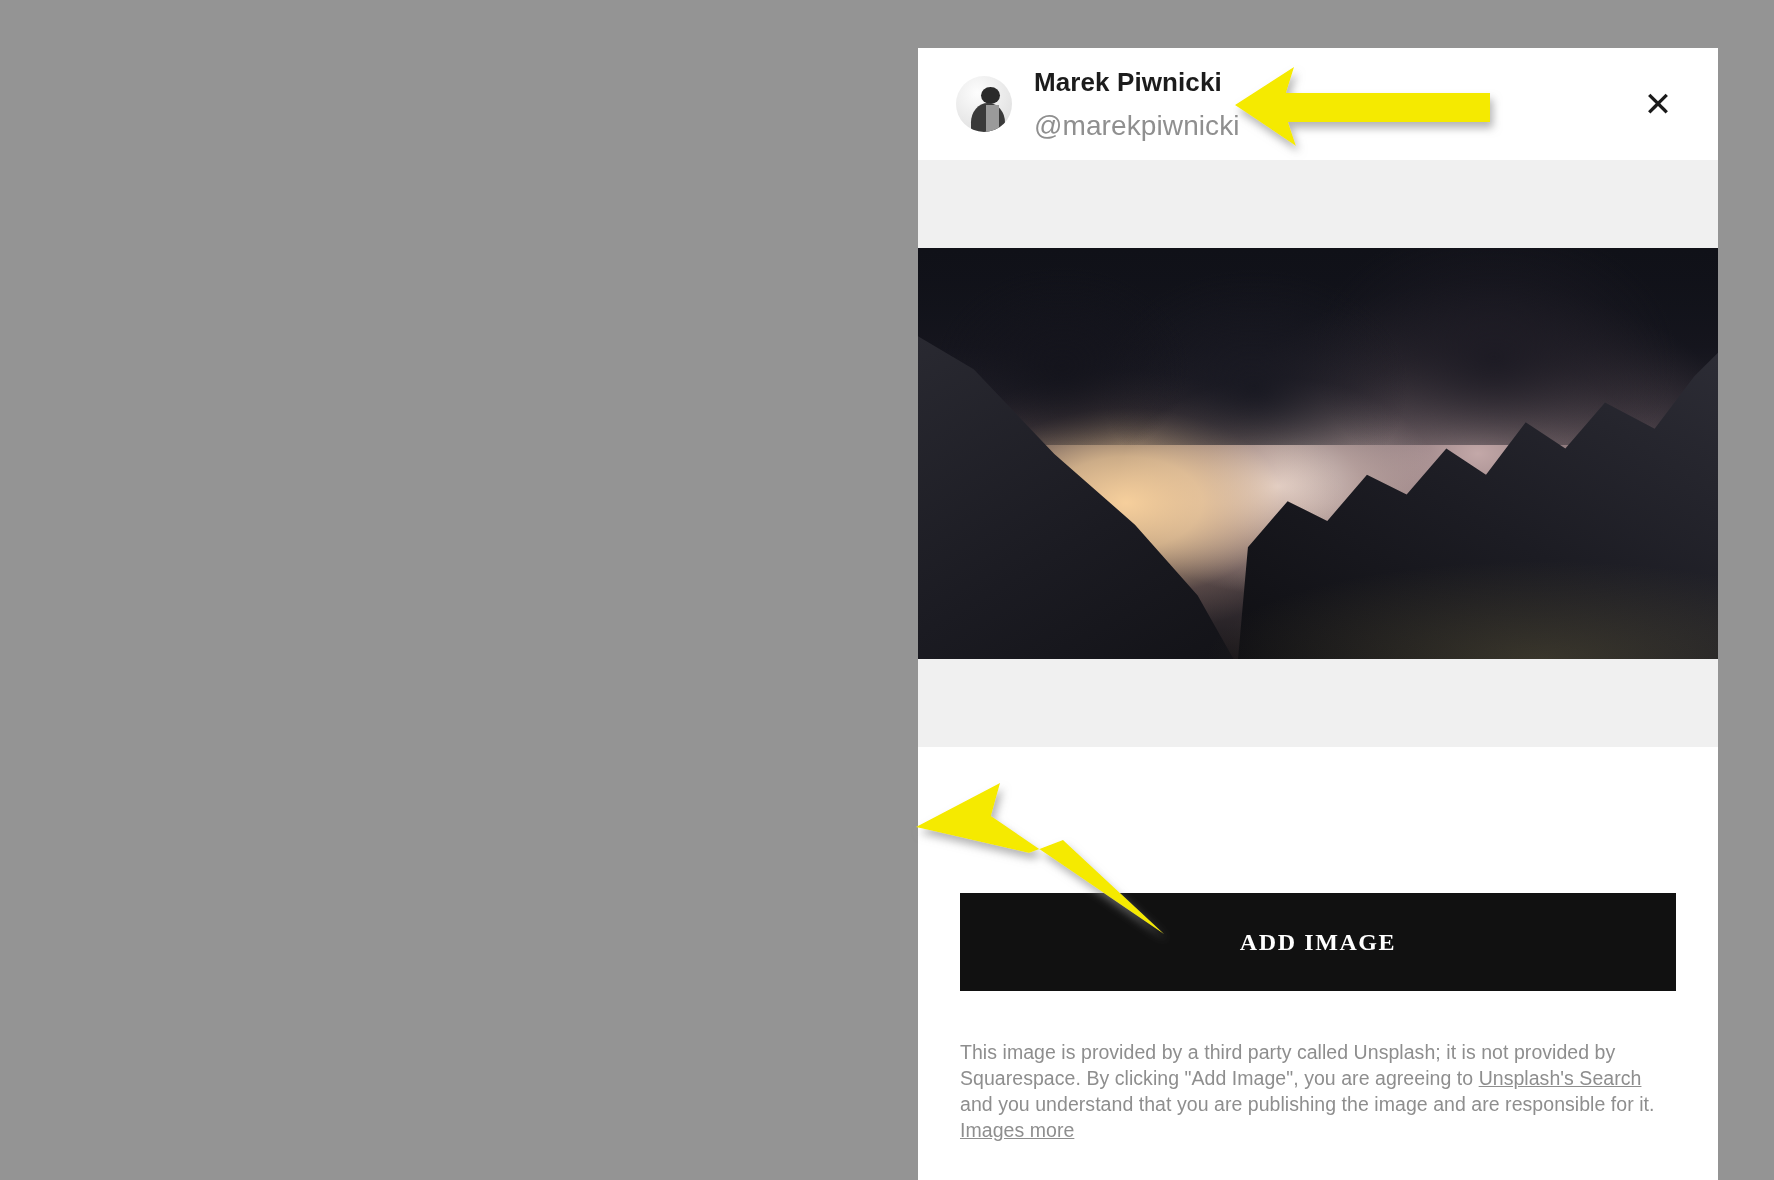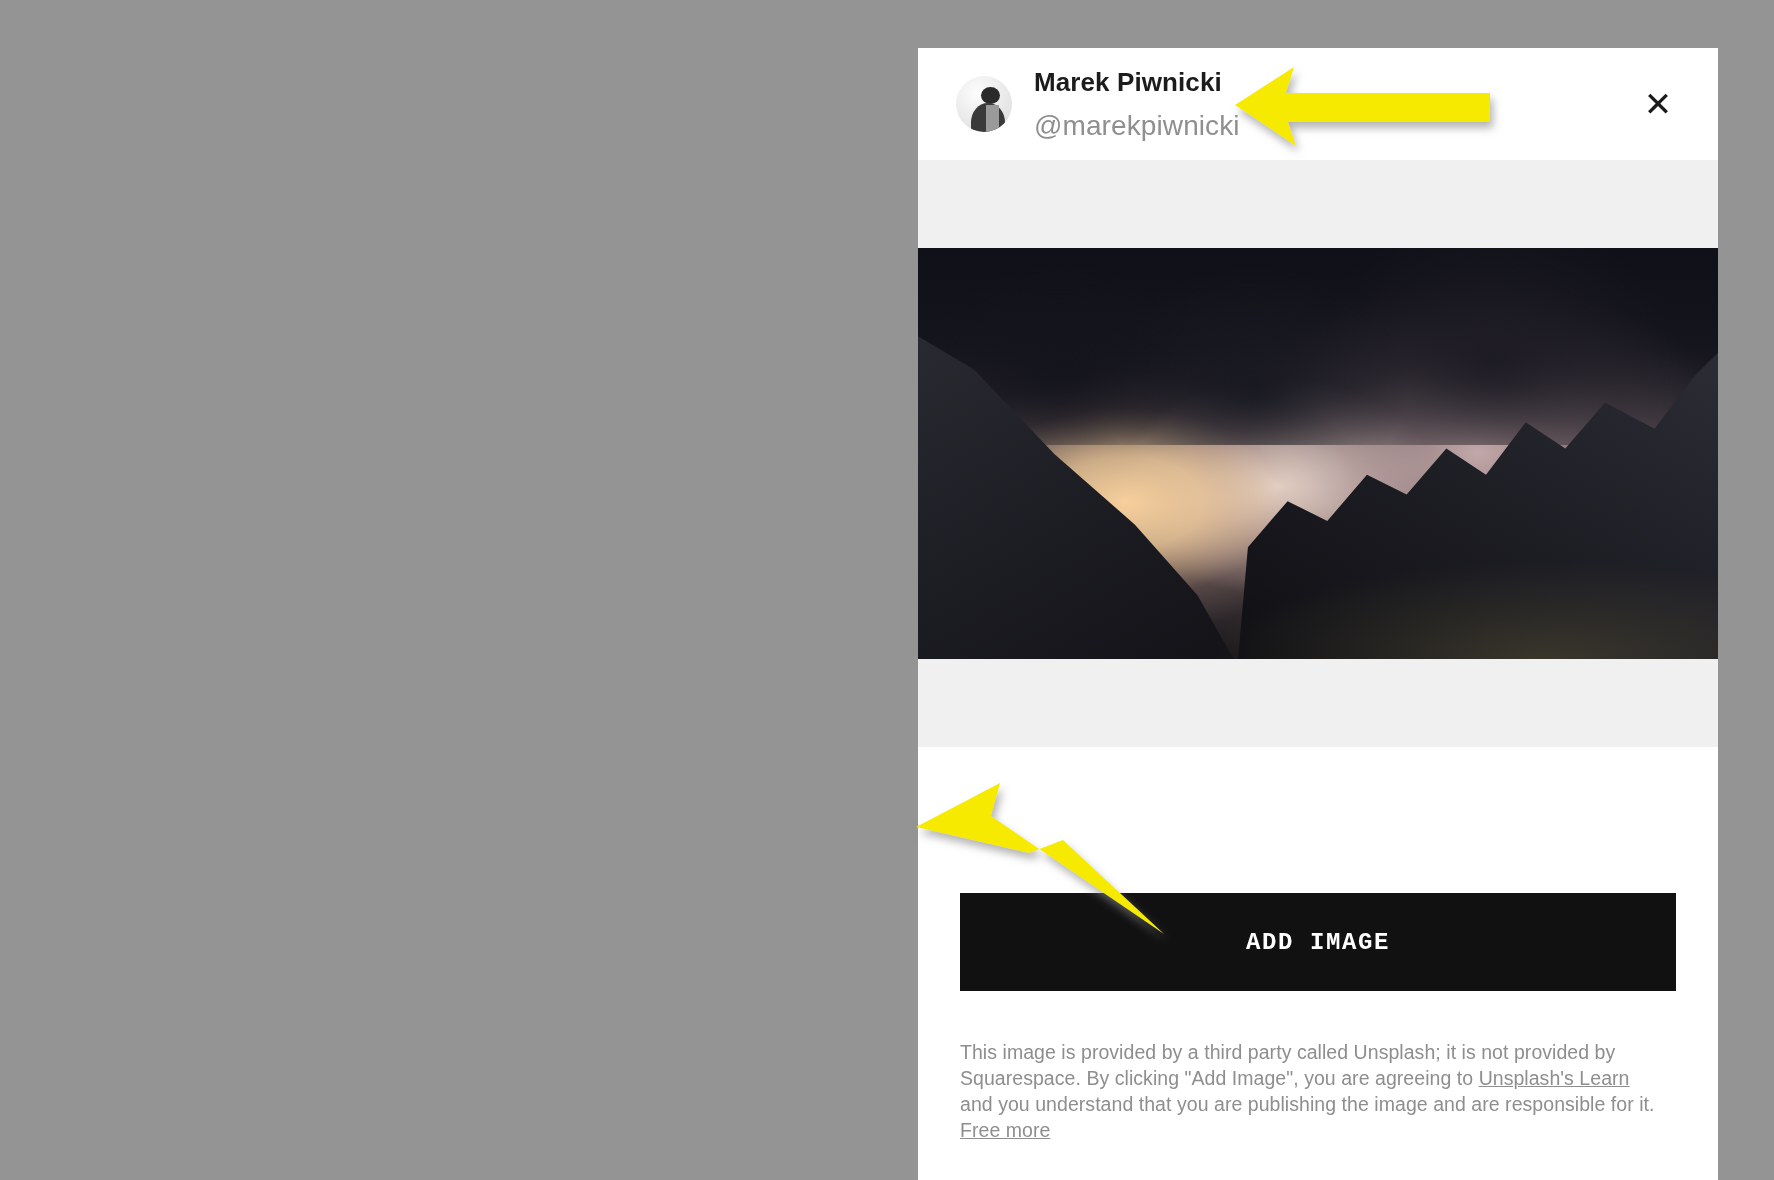--- a/index.html
+++ b/index.html
@@ -289,21 +289,21 @@
   }
 
   #panel-body { background: #ffffff; position: relative; }
 
   #add-image-btn {
     position: absolute;
     left: 42px; top: 146px;
     width: 716px; height: 98px;
     background: #111111; color: #ffffff;
     border: 0; cursor: pointer;
-    font-family: Liberation Mono, monospace;
+    font-family: Liberation Serif, serif;
     font-size: 24px; font-weight: 700; letter-spacing: 1.6px;
     display: flex; align-items: center; justify-content: center;
   }
 
   #disclaimer {
     position: absolute;
     left: 42px; top: 292px;
     width: 700px;
     font-size: 19.5px; line-height: 26px;
     color: #8e8e8e; letter-spacing: 0.05px;
@@ -396,21 +396,21 @@
       <div class="ridge-left"></div>
       <div class="ridge-right"></div>
       <div class="glow-bottom"></div>
     </div>
 
     <div class="panel-pad"></div>
 
     <div id="panel-body">
       <button id="add-image-btn">ADD IMAGE</button>
 
-      <div id="disclaimer"><span>This image is provided by a third party called Unsplash; it is not provided by Squarespace. By clicking "Add Image", you are agreeing to </span><a href="#">Unsplash's Learn</a><span> and you understand that you are publishing the image and are responsible for it. </span><a href="#">Free more</a></div>
+      <div id="disclaimer"><span>This image is provided by a third party called Unsplash; it is not provided by Squarespace. By clicking "Add Image", you are agreeing to </span><a href="#">Unsplash's Search</a><span> and you understand that you are publishing the image and are responsible for it. </span><a href="#">Images more</a></div>
     </div>
 
   </div>
 
   <svg id="annotations" width="1774" height="1180" viewBox="0 0 1774 1180">
     <defs>
       <filter id="arrowShadow" x="-30%" y="-30%" width="180%" height="180%">
         <feDropShadow dx="3" dy="6" stdDeviation="4" flood-color="#8c8c8c" flood-opacity="0.65"></feDropShadow>
       </filter>
     </defs>

